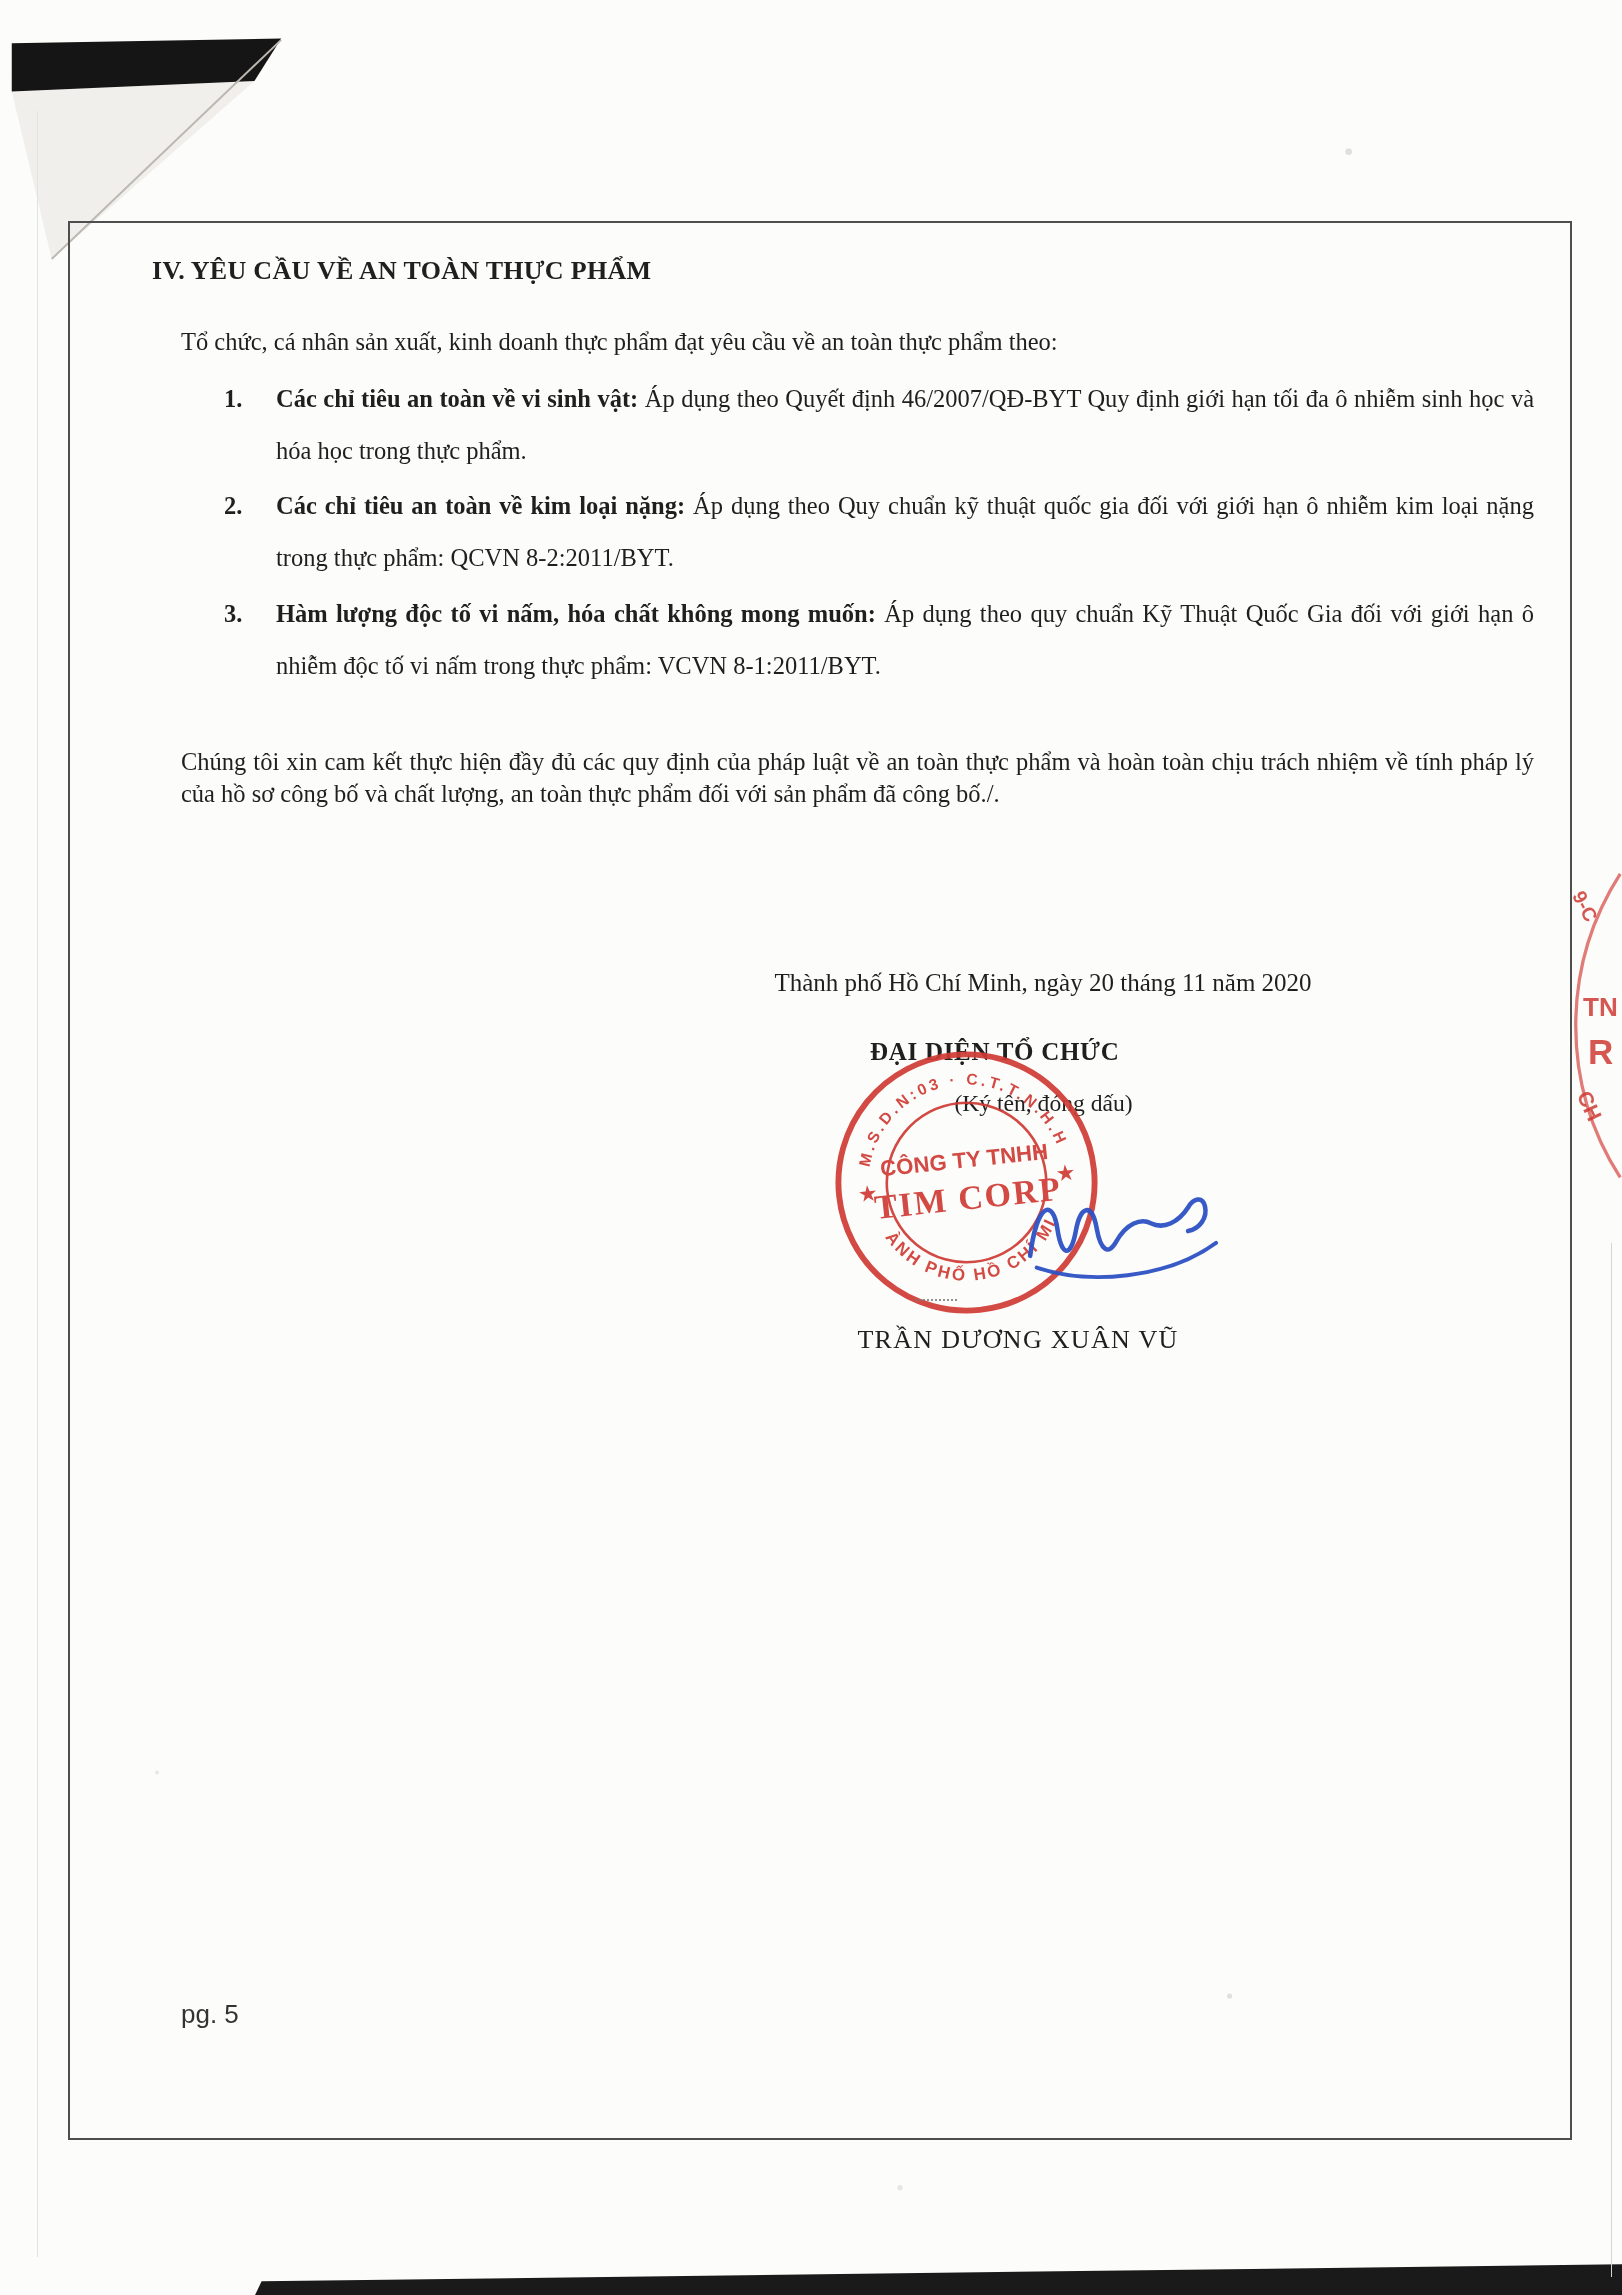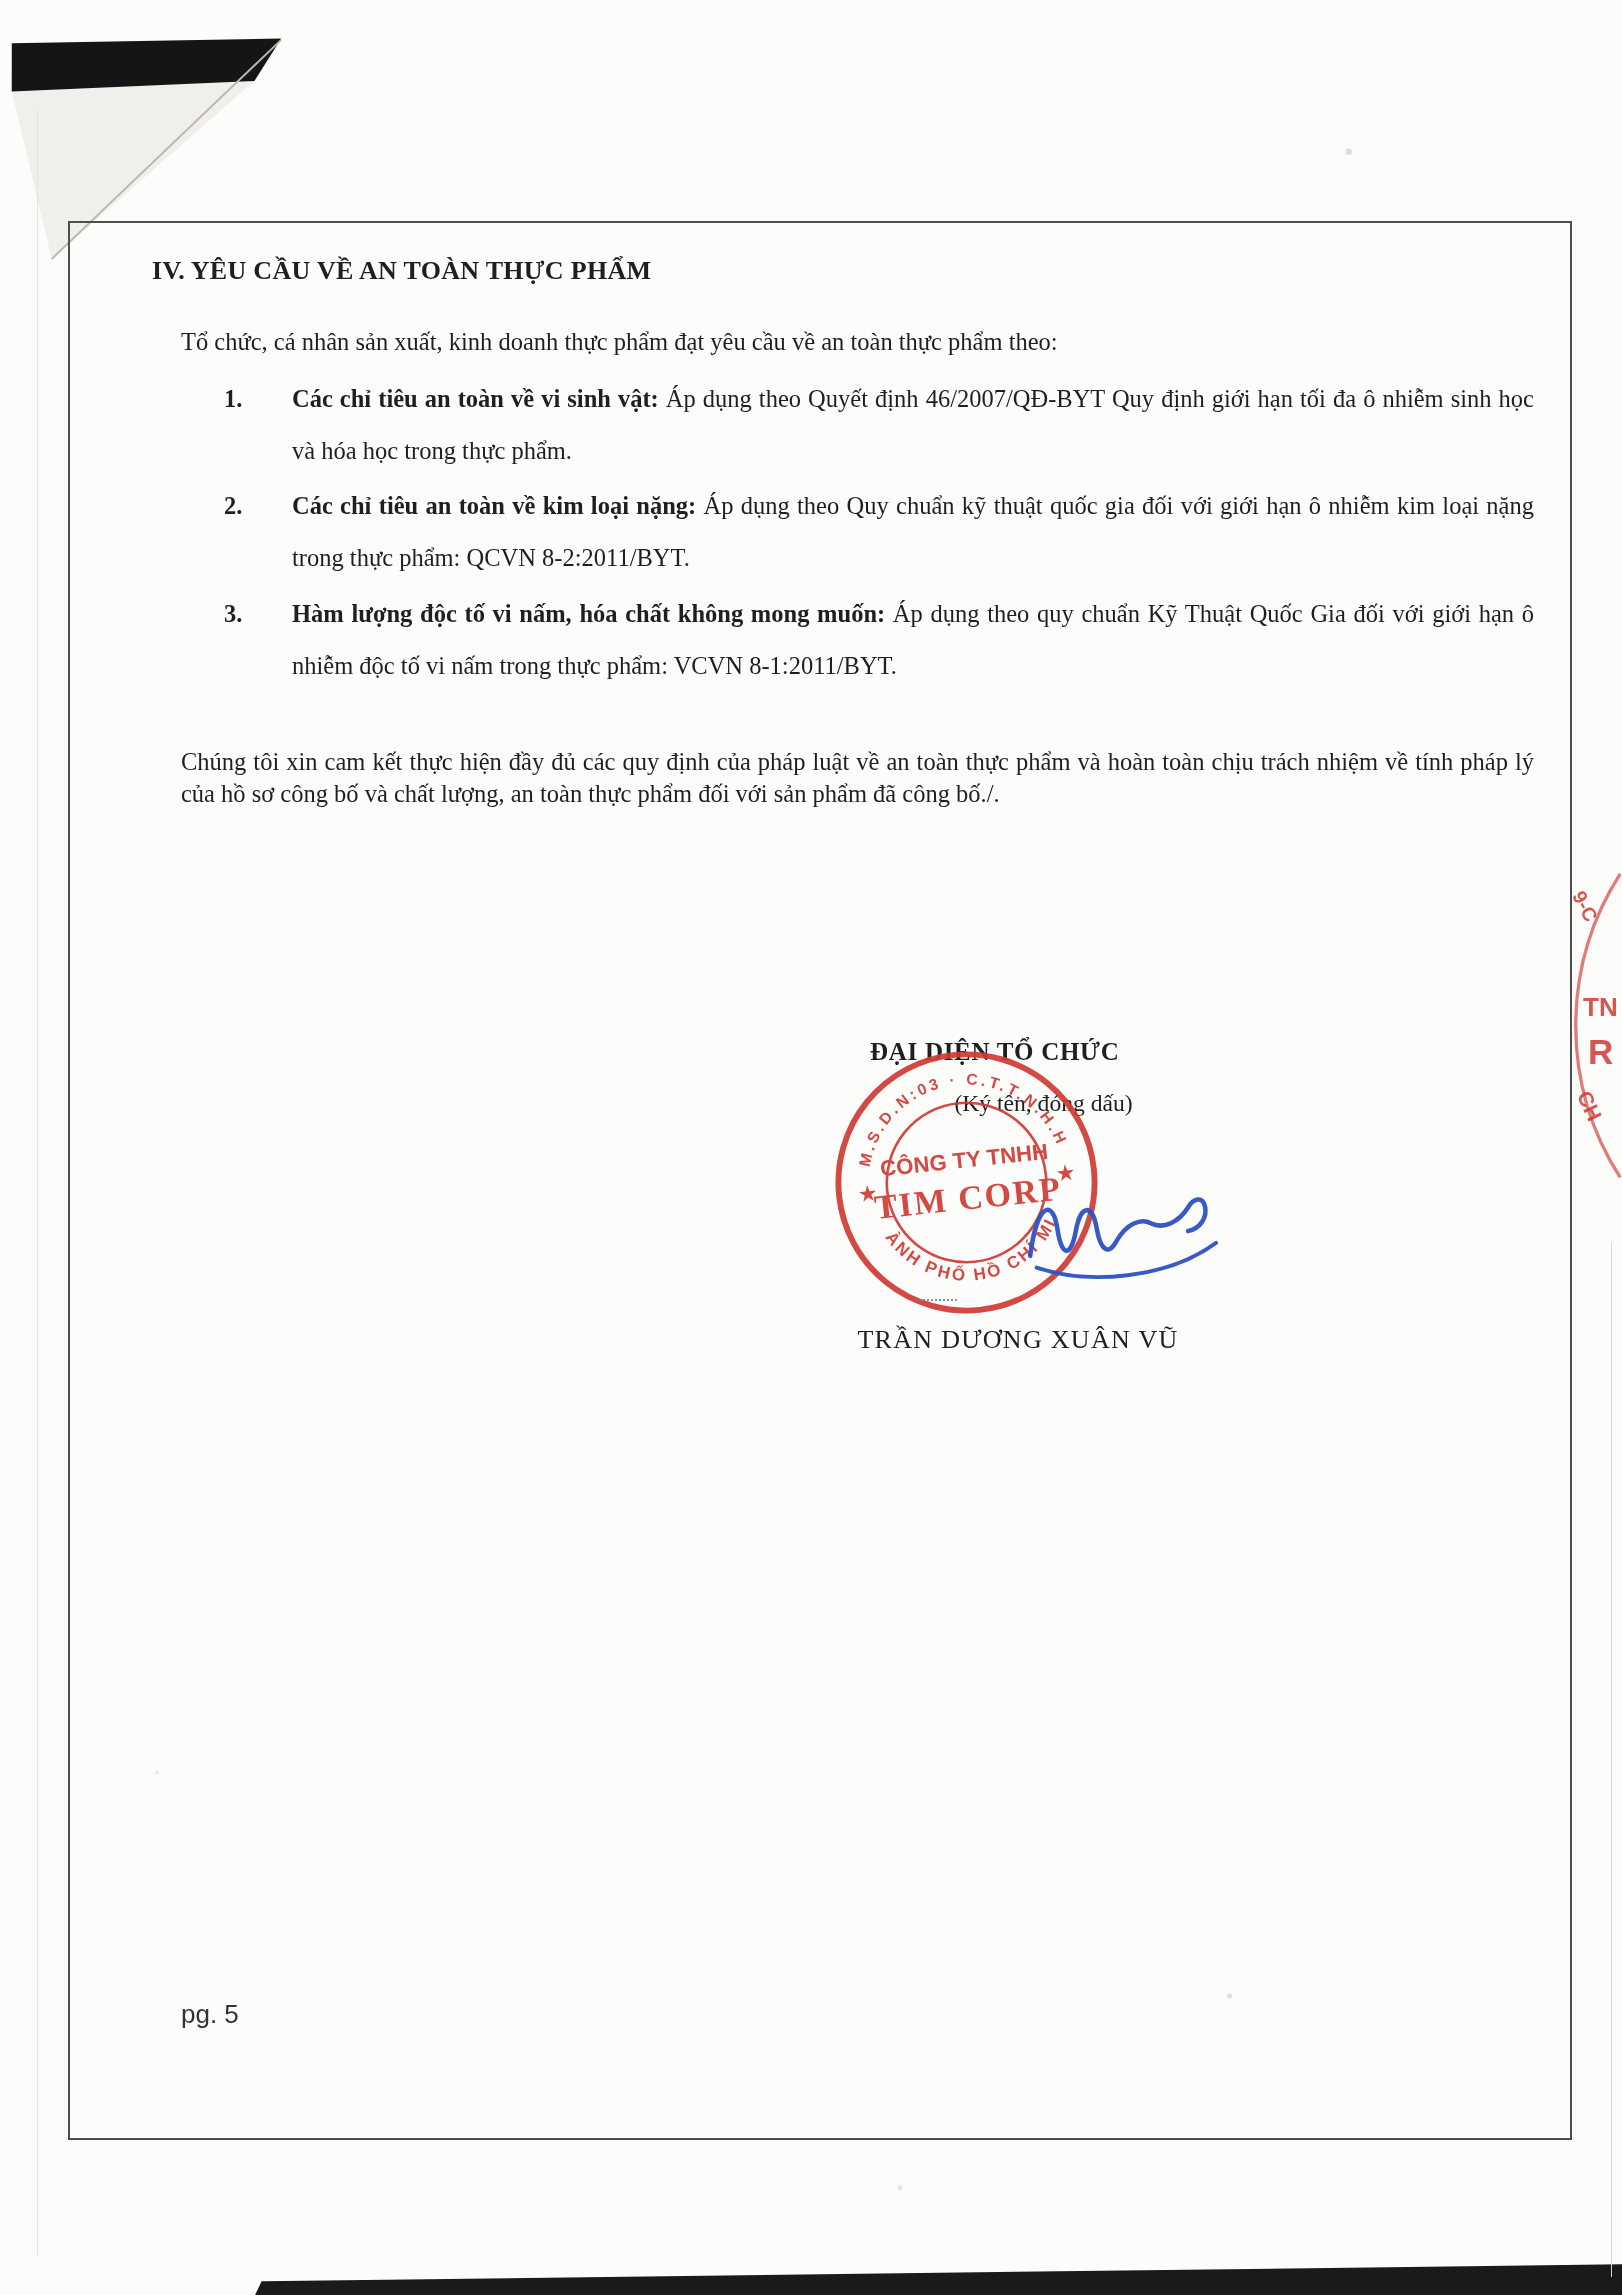--- a/index.html
+++ b/index.html
@@ -17,21 +17,21 @@
     left:68px;top:221px;width:1500px;height:1915px;
     border:2px solid #4e4e4e;
     background:transparent;
   }
   
   #section-title{left:152px;top:256px;font-size:26px;font-weight:bold;letter-spacing:0.3px;}
   #intro{left:181px;top:322px;font-size:24.5px;width:1361px;margin-top:6px;}
   #list{left:224px;top:373px;width:1310px;font-size:24.5px;}
   .list-item{display:flex;margin-bottom:3.3px;line-height:52px;}
   .list-item .num{width:52px;font-weight:bold;flex:0 0 52px;}
-  .list-item .item-body{flex:1;text-align:justify;margin-left:16px;}
+  .list-item .item-body{flex:1;text-align:justify;}
   .list-item .item-body b{font-weight:bold;}
   #commitment{left:181px;top:746px;width:1353px;font-size:24.5px;line-height:32px;text-align:justify;}
   #dateline{left:667px;top:969px;width:752px;text-align:center;font-size:25px;}
   #rep-heading{left:870px;top:1038px;width:340px;text-align:left;font-size:25px;font-weight:bold;letter-spacing:0.7px;}
   #sign-instruction{left:903px;top:1090px;width:281px;text-align:center;font-size:23.6px;}
   #signer-name{left:779px;top:1325px;width:478px;text-align:center;font-size:26px;letter-spacing:1.3px;}
   #page-number{left:181px;top:1999px;font-size:26px;font-family:"Liberation Sans","DejaVu Sans",sans-serif;color:#333;}
   
   #stamp{left:826px;top:1042px;width:281px;height:281px;transform:rotate(-6deg);opacity:.92;}
   #signature{left:1017px;top:1158px;width:222px;height:137px;opacity:.95;}
@@ -83,20 +83,21 @@
       <div class="item-body"><b>Các chỉ tiêu an toàn về kim loại nặng:</b><span> Áp dụng theo Quy chuẩn kỹ thuật quốc gia đối với giới hạn ô nhiễm kim loại nặng trong thực phẩm: QCVN 8-2:2011/BYT.</span></div>
     </div>
     <div class="list-item">
       <span class="num">3.</span>
       <div class="item-body"><b>Hàm lượng độc tố vi nấm, hóa chất không mong muốn:</b><span> Áp dụng theo quy chuẩn Kỹ Thuật Quốc Gia đối với giới hạn ô nhiễm độc tố vi nấm trong thực phẩm: VCVN 8-1:2011/BYT.</span></div>
     </div>
   </div>
 
   <div id="commitment" class="abs">Chúng tôi xin cam kết thực hiện đầy đủ các quy định của pháp luật về an toàn thực phẩm và hoàn toàn chịu trách nhiệm về tính pháp lý của hồ sơ công bố và chất lượng, an toàn thực phẩm đối với sản phẩm đã công bố./.</div>
 
+  <div id="dateline" class="abs">Thành phố Hồ Chí Minh, ngày 20 tháng 11 năm 2020</div>
   <div id="rep-heading" class="abs">ĐẠI DIỆN TỔ CHỨC</div>
   <div id="sign-instruction" class="abs">(Ký tên, đóng dấu)</div>
 
   <svg id="stamp" class="abs" viewBox="0 0 430 430">
     <defs>
       <path id="ring-top" d="M 65 215 A 150 150 0 0 1 365 215"></path>
       <path id="ring-bottom" d="M 85 290 A 150 150 0 0 0 345 290"></path>
     </defs>
     <circle cx="215" cy="215" r="196" fill="none" stroke="#cf3b34" stroke-width="9"></circle>
     <circle cx="215" cy="215" r="122" fill="none" stroke="#cf3b34" stroke-width="4"></circle>

